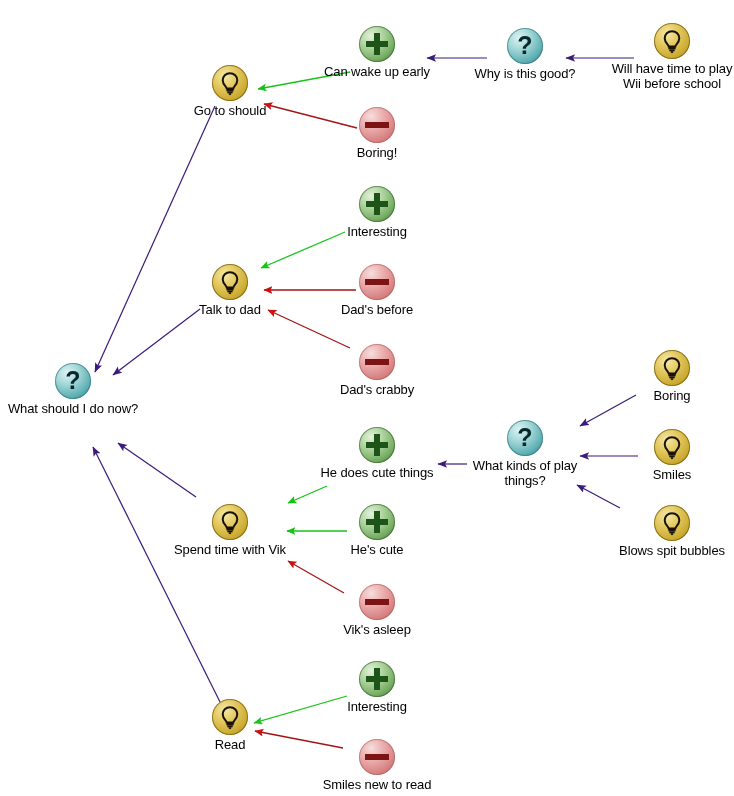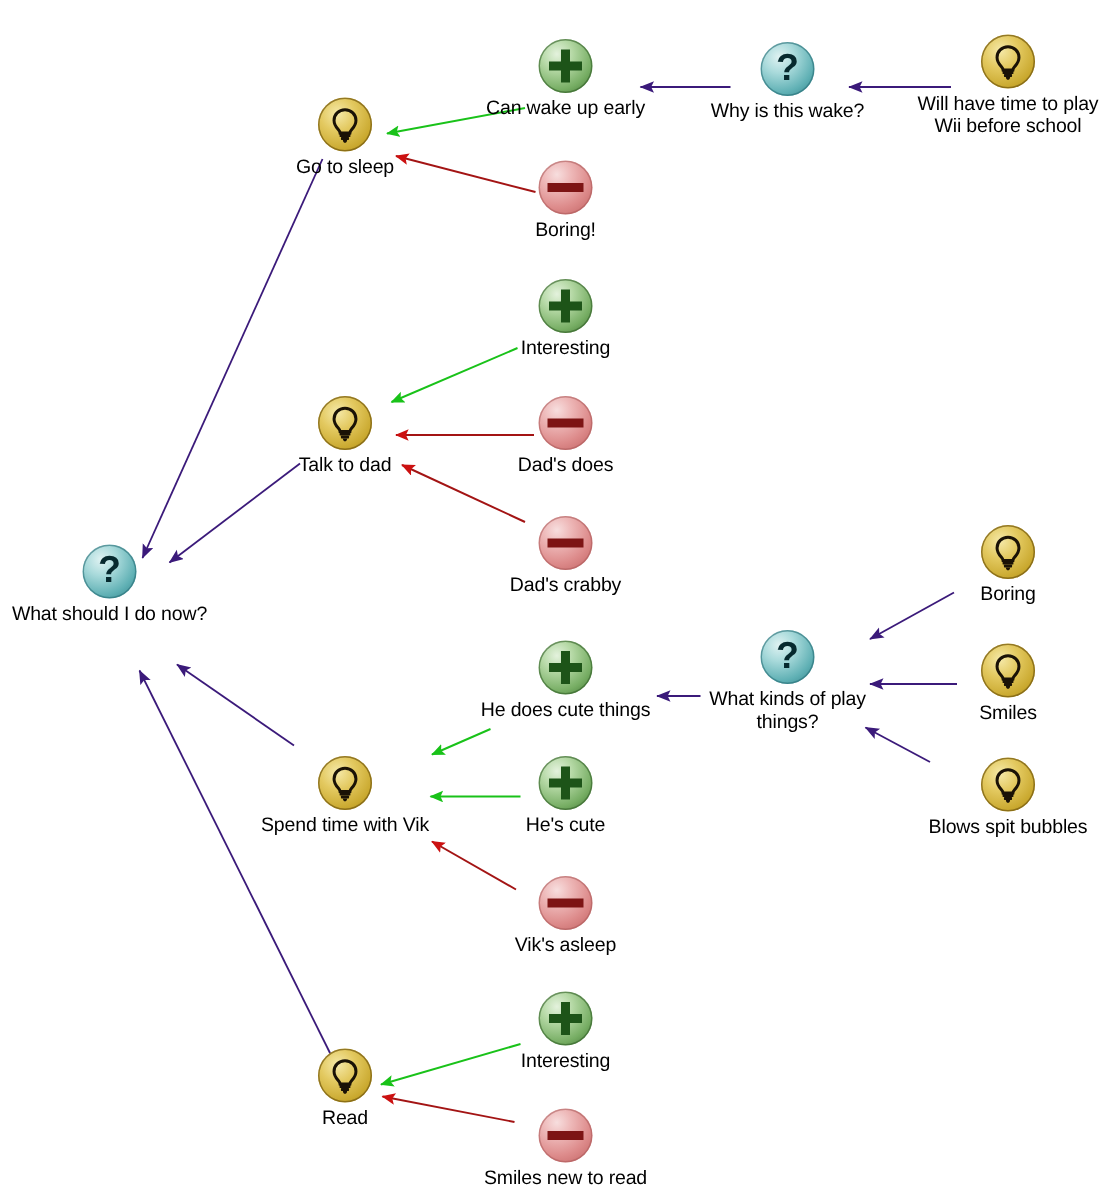--- a/index.html
+++ b/index.html
@@ -150,40 +150,40 @@
       </div>
       <div class="node" style="left: 230px; top: 65px;">
         <div class="node-icon icon-idea">
           <svg width="36" height="36" viewBox="0 0 36 36">
             <path d="M18 8.2c-4.2 0-7.3 3.2-7.3 7.1 0 2.7 1.5 4.6 2.8 6.1.7.8 1.1 1.5 1.2 2.2h6.6c.1-.7.5-1.4 1.2-2.2 1.3-1.5 2.8-3.4 2.8-6.1 0-3.9-3.1-7.1-7.3-7.1z" fill="none" stroke="#1a1206" stroke-width="2"></path>
             <rect x="14.4" y="24.1" width="7.2" height="2.3" rx="0.4" fill="#1a1206"></rect>
             <rect x="15.3" y="26.4" width="5.4" height="1.9" rx="0.4" fill="#1a1206"></rect>
             <path d="M16.6 28.3h2.8c0 1.2-.6 1.9-1.4 1.9s-1.4-.7-1.4-1.9z" fill="#1a1206"></path>
           </svg>
         </div>
-        <div class="node-label">Go to sleep</div>
+        <div class="node-label">Go to should</div>
       </div>
       <div class="node" style="left: 377px; top: 26px;">
         <div class="node-icon icon-pro">
           <span class="bar-h"></span>
           <span class="bar-v"></span>
         </div>
         <div class="node-label">Can wake up early</div>
       </div>
       <div class="node" style="left: 377px; top: 107px;">
         <div class="node-icon icon-con">
           <span class="bar-h"></span>
         </div>
         <div class="node-label">Boring!</div>
       </div>
       <div class="node" style="left: 525px; top: 28px;">
         <div class="node-icon icon-question">
           <span class="qmark">?</span>
         </div>
-        <div class="node-label">Why is this wake?</div>
+        <div class="node-label">Why is this good?</div>
       </div>
       <div class="node" style="left: 672px; top: 23px;">
         <div class="node-icon icon-idea">
           <svg width="36" height="36" viewBox="0 0 36 36">
             <path d="M18 8.2c-4.2 0-7.3 3.2-7.3 7.1 0 2.7 1.5 4.6 2.8 6.1.7.8 1.1 1.5 1.2 2.2h6.6c.1-.7.5-1.4 1.2-2.2 1.3-1.5 2.8-3.4 2.8-6.1 0-3.9-3.1-7.1-7.3-7.1z" fill="none" stroke="#1a1206" stroke-width="2"></path>
             <rect x="14.4" y="24.1" width="7.2" height="2.3" rx="0.4" fill="#1a1206"></rect>
             <rect x="15.3" y="26.4" width="5.4" height="1.9" rx="0.4" fill="#1a1206"></rect>
             <path d="M16.6 28.3h2.8c0 1.2-.6 1.9-1.4 1.9s-1.4-.7-1.4-1.9z" fill="#1a1206"></path>
           </svg>
         </div>
@@ -205,21 +205,21 @@
         <div class="node-icon icon-pro">
           <span class="bar-h"></span>
           <span class="bar-v"></span>
         </div>
         <div class="node-label">Interesting</div>
       </div>
       <div class="node" style="left: 377px; top: 264px;">
         <div class="node-icon icon-con">
           <span class="bar-h"></span>
         </div>
-        <div class="node-label">Dad's does</div>
+        <div class="node-label">Dad's before</div>
       </div>
       <div class="node" style="left: 377px; top: 344px;">
         <div class="node-icon icon-con">
           <span class="bar-h"></span>
         </div>
         <div class="node-label">Dad's crabby</div>
       </div>
       <div class="node" style="left: 230px; top: 504px;">
         <div class="node-icon icon-idea">
           <svg width="36" height="36" viewBox="0 0 36 36">

